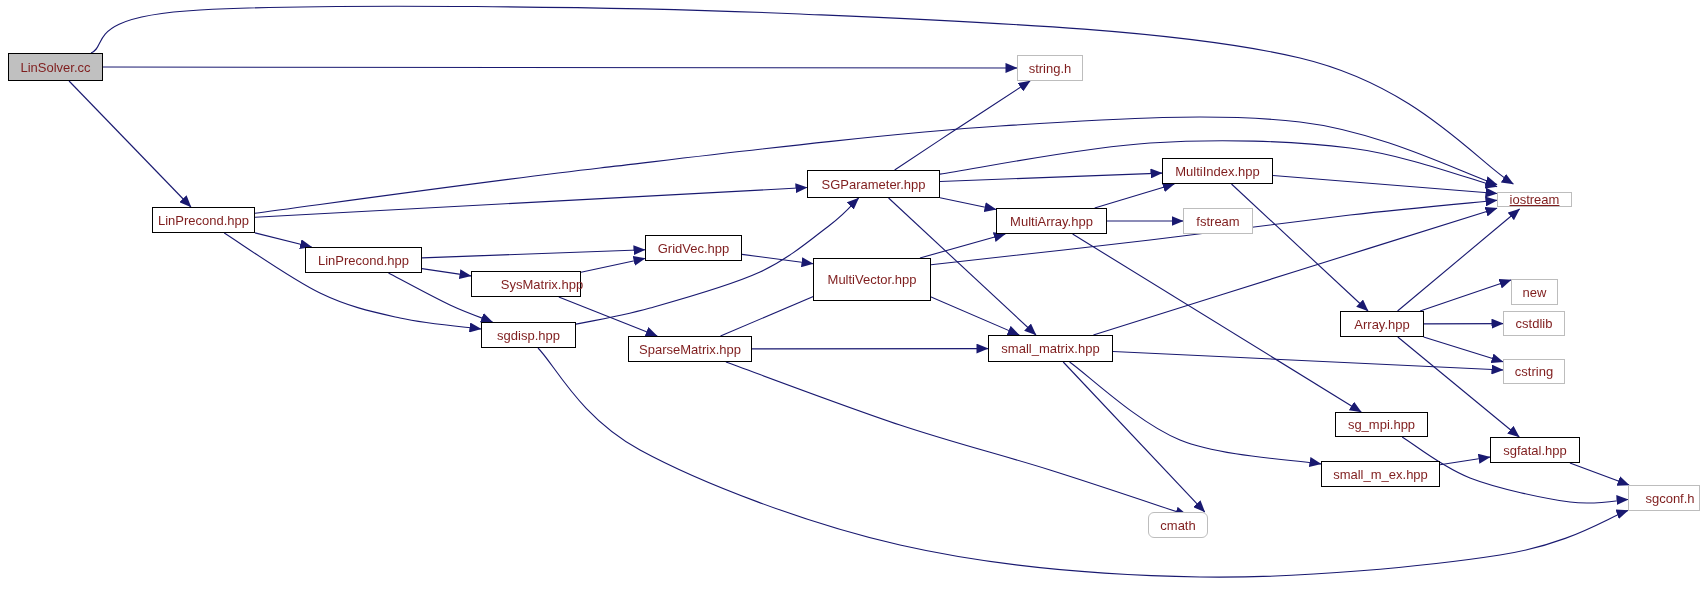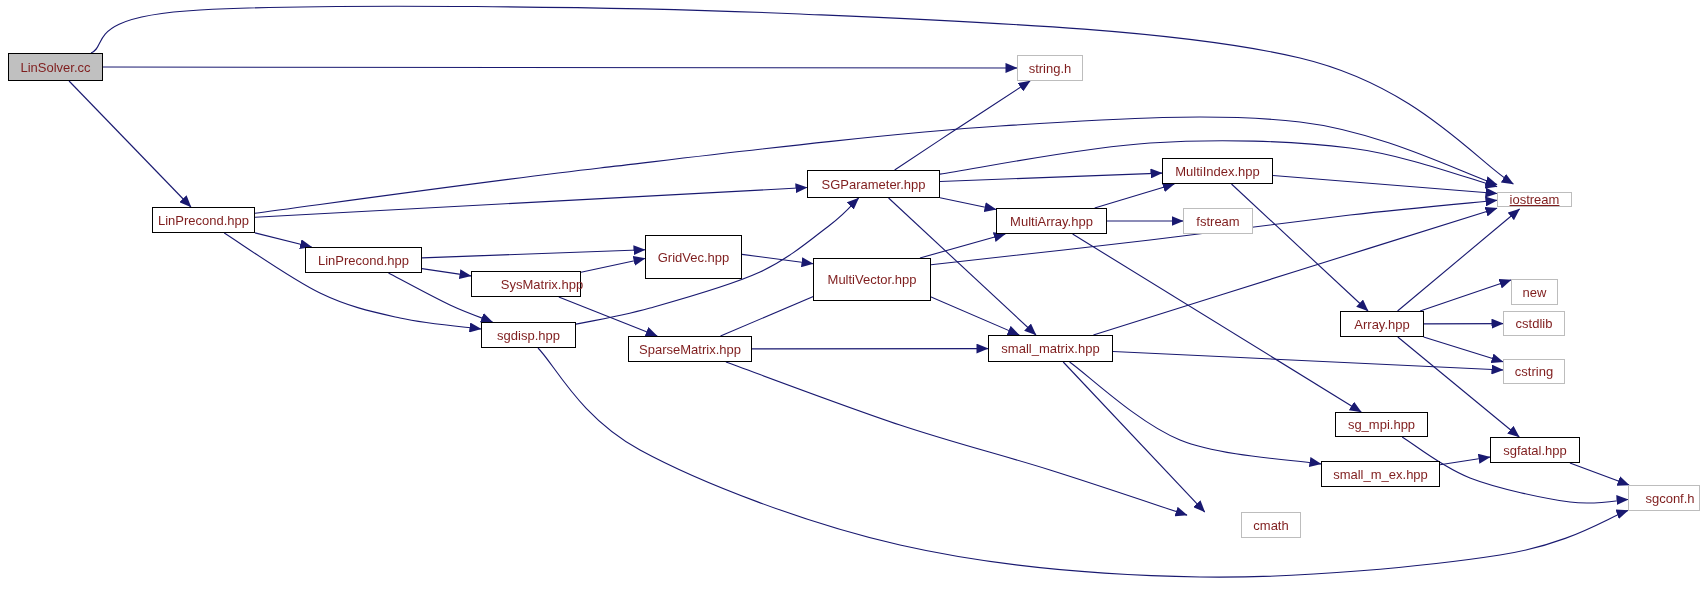--- a/index.html
+++ b/index.html
@@ -68,30 +68,30 @@
     </svg>
   <div id="nodes">
       <div class="node source" style="left: 8px; top: 53px; width: 95px; height: 28px;">LinSolver.cc</div>
       <div class="node system" style="left: 1017px; top: 55px; width: 66px; height: 26px;">string.h</div>
       <div class="node project" style="left: 152px; top: 207px; width: 103px; height: 26px;">LinPrecond.hpp</div>
       <div class="node project" style="left: 807px; top: 170px; width: 133px; height: 28px;">SGParameter.hpp</div>
       <div class="node project" style="left: 1162px; top: 158px; width: 111px; height: 26px;">MultiIndex.hpp</div>
       <div class="node system" style="left: 1497px; top: 192px; width: 75px; height: 15px; text-decoration: underline;">iostream</div>
       <div class="node project" style="left: 996px; top: 208px; width: 111px; height: 26px;">MultiArray.hpp</div>
       <div class="node system" style="left: 1183px; top: 208px; width: 70px; height: 26px;">fstream</div>
-      <div class="node project" style="left: 645px; top: 235px; width: 97px; height: 44px;">GridVec.hpp</div>
+      <div class="node project" style="left: 645px; top: 235px; width: 97px; height: 26px;">GridVec.hpp</div>
       <div class="node project" style="left: 305px; top: 247px; width: 117px; height: 26px;">LinPrecond.hpp</div>
       <div class="node system" style="left: 1511px; top: 259px; width: 47px; height: 26px; margin-top: 20px;">new</div>
       <div class="node project" style="left: 813px; top: 258px; width: 118px; height: 43px;">MultiVector.hpp</div>
       <div class="node project" style="left: 471px; top: 271px; width: 110px; height: 26px; padding-left: 32px;">SysMatrix.hpp</div>
       <div class="node project" style="left: 1340px; top: 311px; width: 84px; height: 26px;">Array.hpp</div>
       <div class="node system" style="left: 1503px; top: 311px; width: 62px; height: 25px;">cstdlib</div>
       <div class="node project" style="left: 481px; top: 322px; width: 95px; height: 26px;">sgdisp.hpp</div>
       <div class="node project" style="left: 628px; top: 336px; width: 124px; height: 26px;">SparseMatrix.hpp</div>
       <div class="node project" style="left: 988px; top: 335px; width: 125px; height: 27px;">small_matrix.hpp</div>
       <div class="node system" style="left: 1503px; top: 359px; width: 62px; height: 25px;">cstring</div>
       <div class="node project" style="left: 1335px; top: 412px; width: 93px; height: 25px;">sg_mpi.hpp</div>
       <div class="node project" style="left: 1490px; top: 437px; width: 90px; height: 26px;">sgfatal.hpp</div>
       <div class="node project" style="left: 1321px; top: 461px; width: 119px; height: 26px;">small_m_ex.hpp</div>
       <div class="node system" style="left: 1628px; top: 485px; width: 72px; height: 26px; padding-left: 12px;">sgconf.h</div>
-      <div class="node system" style="left: 1241px; top: 512px; width: 60px; height: 26px;">cmath</div>
+      <div class="node system" style="left: 1148px; top: 512px; width: 60px; height: 26px; border-radius: 6px;">cmath</div>
     </div>
 </div>
 
 </body></html>

